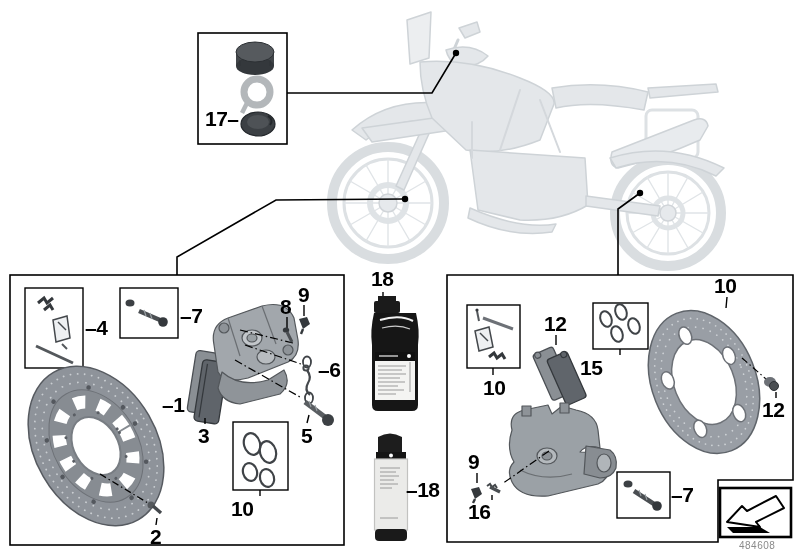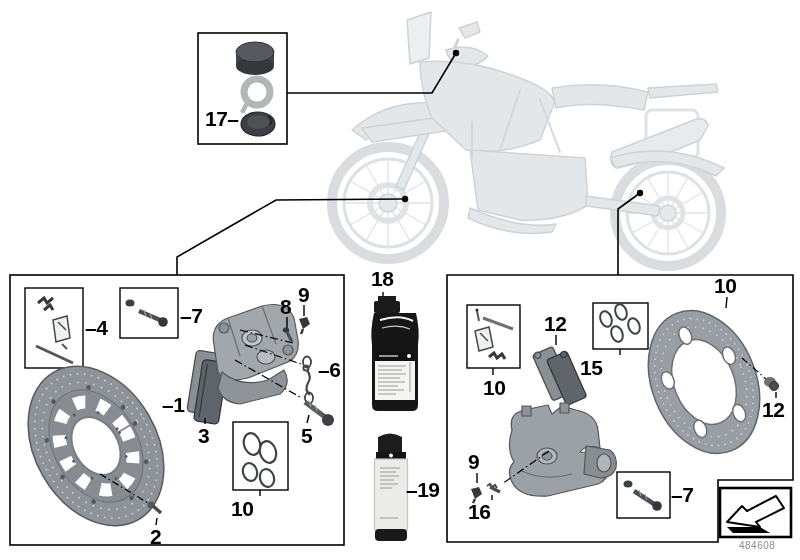--- a/index.html
+++ b/index.html
@@ -349,21 +349,21 @@
 
   <g>
     <rect x="720" y="488" width="71" height="49" fill="#fff" stroke="#000" stroke-width="2.6"></rect>
     <path d="M727,522 L742,506 L747,511 L776,496 L784,508 L756,522 L760,527 Z" fill="#ffffff" stroke="#000" stroke-width="2" stroke-linejoin="round"></path>
     <path d="M727,527 L760,527 L770,533 L733,533 Z" fill="#000"></path>
   </g>
 </svg>
 
 <span class="plabel" style="left:205px;top:108px">17–</span>
 <span class="plabel" style="left:371px;top:268px">18</span>
-<span class="plabel" style="left:406px;top:479px">–19</span>
+<span class="plabel" style="left:406px;top:479px">–18</span>
 
 <span class="plabel" style="left:162px;top:394px">–1</span>
 <span class="plabel" style="left:150px;top:526px">2</span>
 <span class="plabel" style="left:198px;top:425px">3</span>
 <span class="plabel" style="left:85px;top:317px">–4</span>
 <span class="plabel" style="left:301px;top:425px">5</span>
 <span class="plabel" style="left:318px;top:359px">–6</span>
 <span class="plabel" style="left:180px;top:305px">–7</span>
 <span class="plabel" style="left:280px;top:296px">8</span>
 <span class="plabel" style="left:298px;top:284px">9</span>

